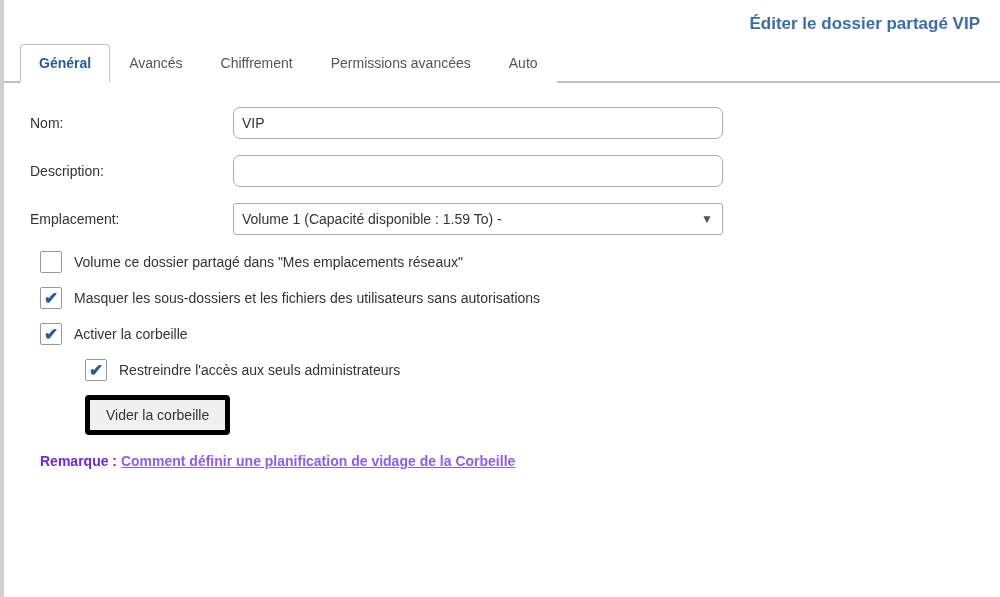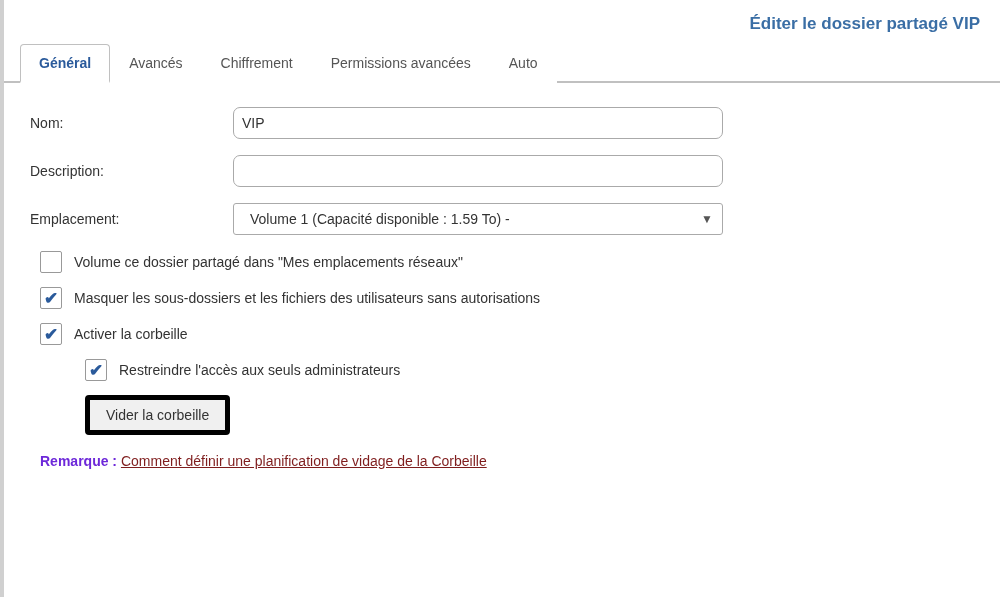--- a/index.html
+++ b/index.html
@@ -98,21 +98,21 @@
       position: relative;
       display: flex;
       align-items: center;
     }
 
     .dropdown-select {
       width: 100%;
       height: 32px;
       border: 1px solid #aaa;
       border-radius: 3px;
-      padding: 4px 16px;
+      padding: 4px 8px;
       font-size: 14px;
       color: #333;
       background: #fff;
       appearance: none;
       -webkit-appearance: none;
       cursor: pointer;
       outline: none;
     }
 
     .dropdown-arrow {
@@ -185,22 +185,22 @@
       font-size: 14px;
       color: #333;
     }
 
     .note-label {
       color: #6d28d9;
       font-weight: bold;
     }
 
     .note-link {
-      color: #7f1d1d;
-      font-weight: normal;
+      color: #8b5cf6;
+      font-weight: bold;
       text-decoration: underline;
       cursor: pointer;
     }
 
     .left-border {
       position: absolute;
       left: 0;
       top: 0;
       bottom: 0;
       width: 4px;

